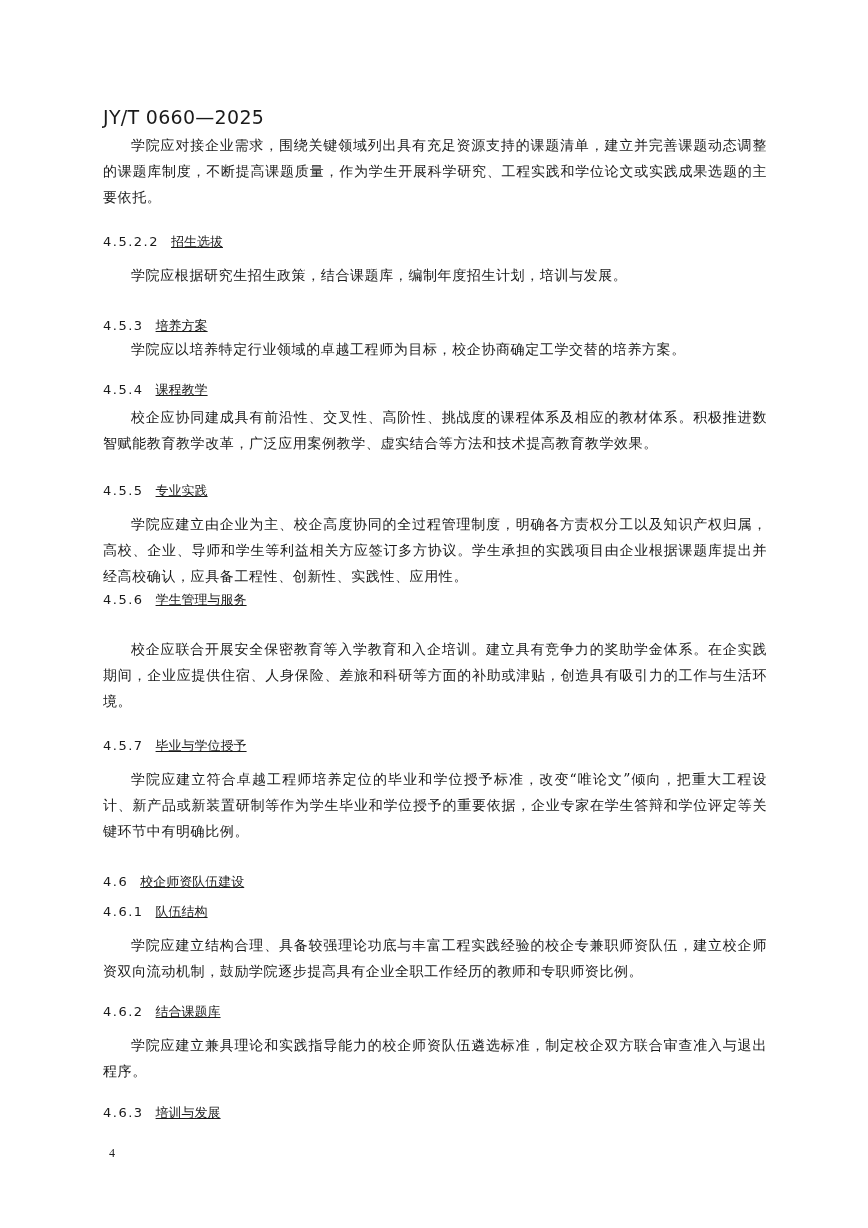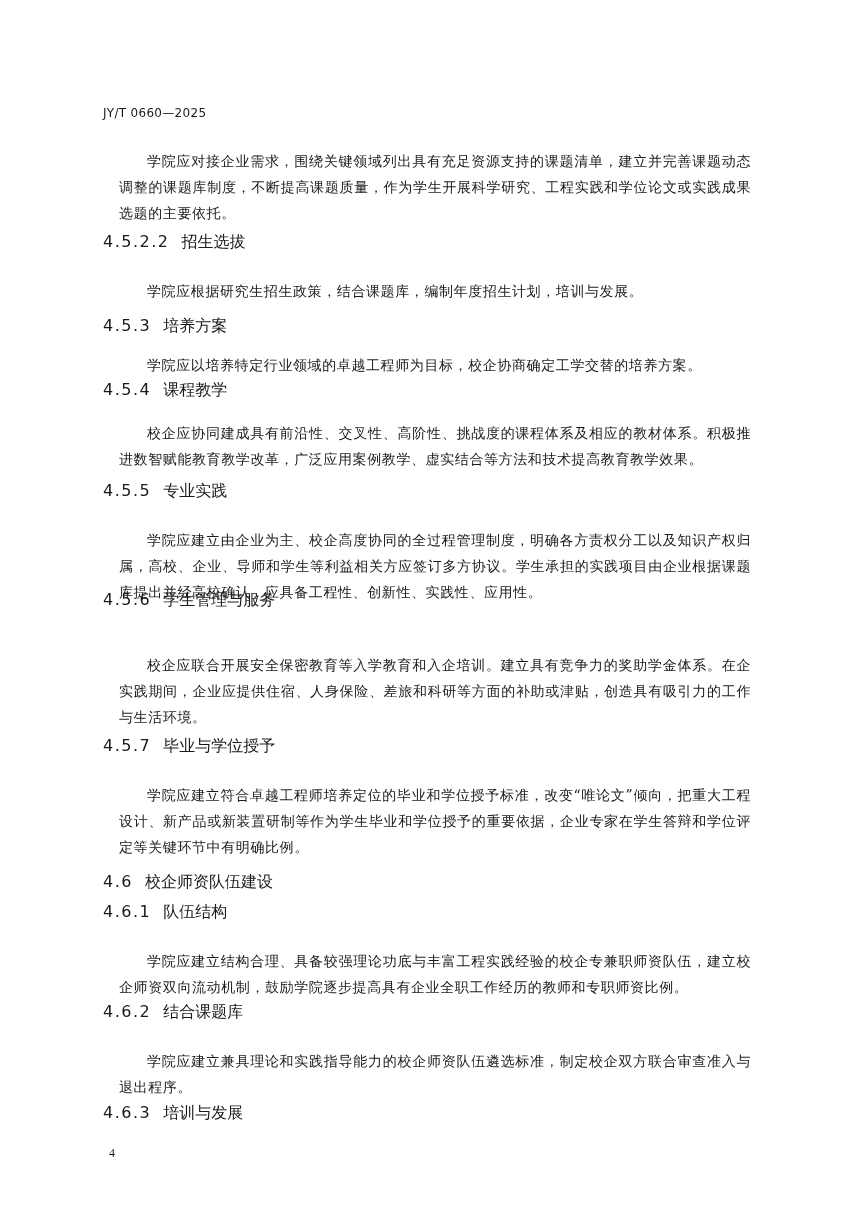--- a/index.html
+++ b/index.html
@@ -1,23 +1,23 @@
 <!DOCTYPE html>
 <html><head>
   <meta charset="utf-8">
   <style>
     html, body { margin: 0; padding: 0; background: #ffffff; }
     body { width: 868px; height: 1228px; position: relative; overflow: hidden;
            font-family: "DejaVu Serif", "Liberation Serif", serif; color: #1a1a1a; }
     .page { position: absolute; left: 103px; top: 0; width: 664px; }
     .doc-id { position: absolute; top: 106px; left: 0; font-family: "DejaVu Sans", "Liberation Sans", sans-serif;
-              font-size: 12px; letter-spacing: 0.3px; }
+              font-size: 19px; letter-spacing: 0.3px; }
     .block { position: absolute; left: 0; width: 664px; }
-    .para { font-size: 14px; line-height: 26px; text-indent: 28px; text-align: justify; margin: 16px; letter-spacing: 0.6px; }
-    .heading { font-family: "DejaVu Sans", "Liberation Sans", sans-serif; font-size: 16px; line-height: 20px; margin: 0; }
+    .para { font-size: 14px; line-height: 26px; text-indent: 28px; text-align: justify; margin: 0; letter-spacing: 0.6px; }
+    .heading { font-family: "DejaVu Sans", "Liberation Sans", sans-serif; font-size: 13px; line-height: 20px; margin: 0; text-decoration: underline; }
     .heading .num { display: inline-block; letter-spacing: 1.5px; margin-right: 12px; }
     .page-num { position: absolute; top: 1146px; left: 6px; font-size: 12px; font-family: "Liberation Serif", serif; }
   </style>
 </head>
 <body>
 
 <div class="page">
   <div class="doc-id">JY/T 0660—2025</div>
 
   <div class="block" style="top:132px">

